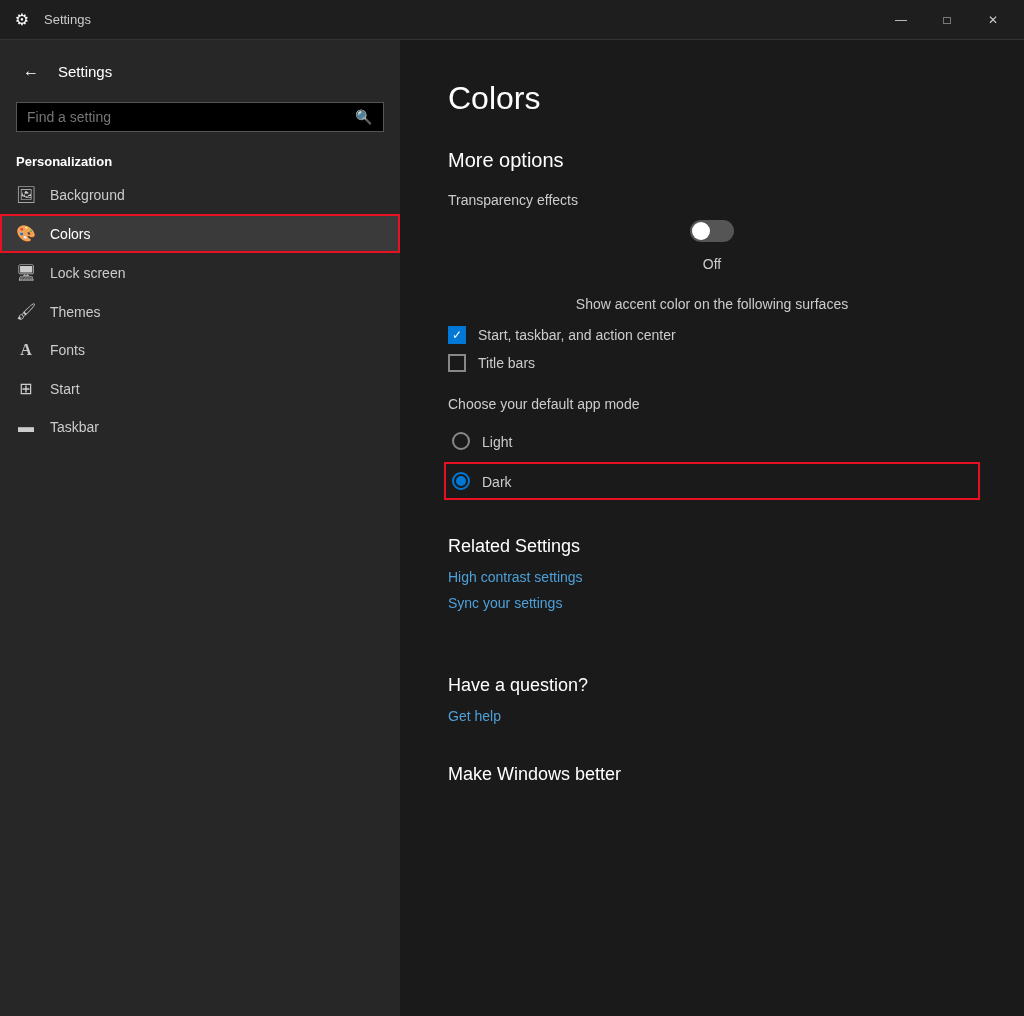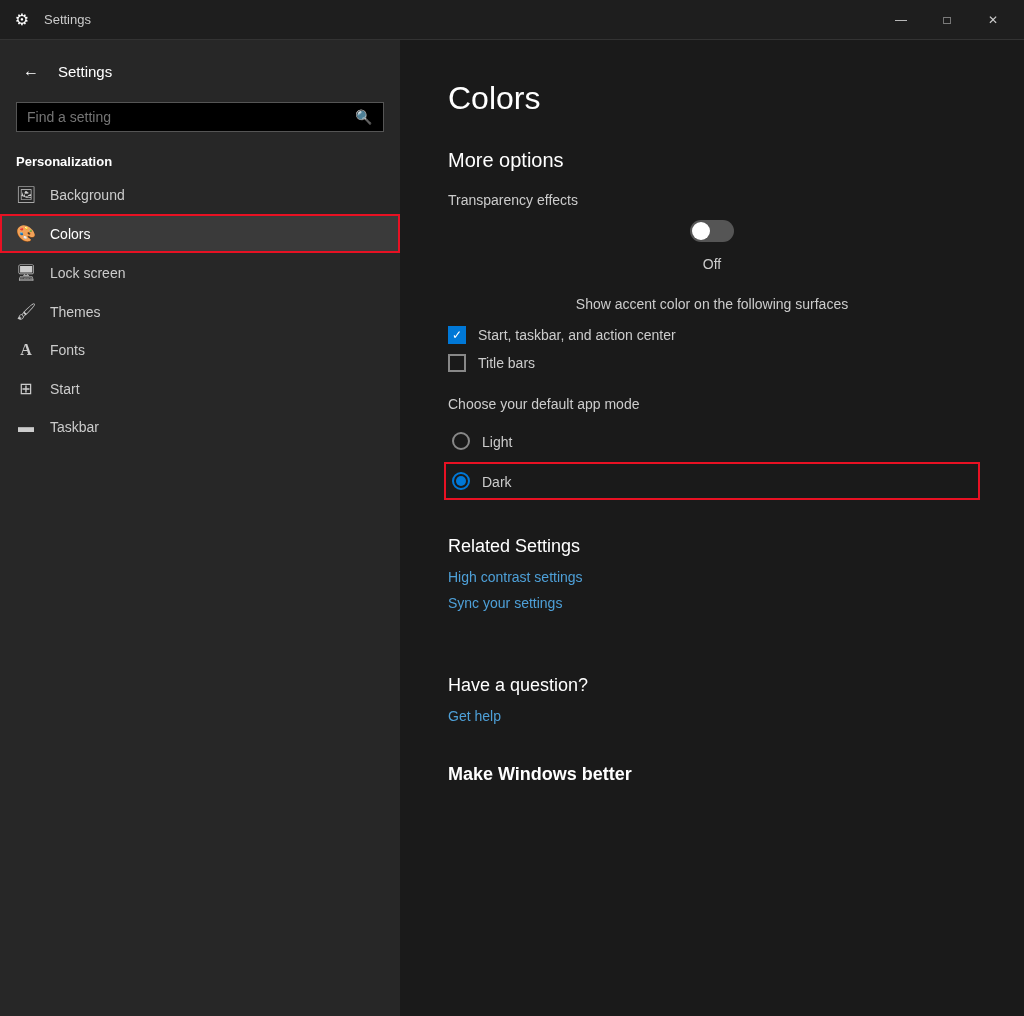--- a/index.html
+++ b/index.html
@@ -292,21 +292,21 @@
       font-weight: 300;
       color: #fff;
       margin-bottom: 12px;
     }
 
     .make-better {
       margin-top: 40px;
     }
     .make-better-heading {
       font-size: 18px;
-      font-weight: 700;
+      font-weight: 400;
       color: #fff;
       margin-bottom: 8px;
     }
 
     
     .main-content::-webkit-scrollbar { width: 8px; }
     .main-content::-webkit-scrollbar-track { background: #1a1a1a; }
     .main-content::-webkit-scrollbar-thumb { background: #555; }
   </style>
 </head>

